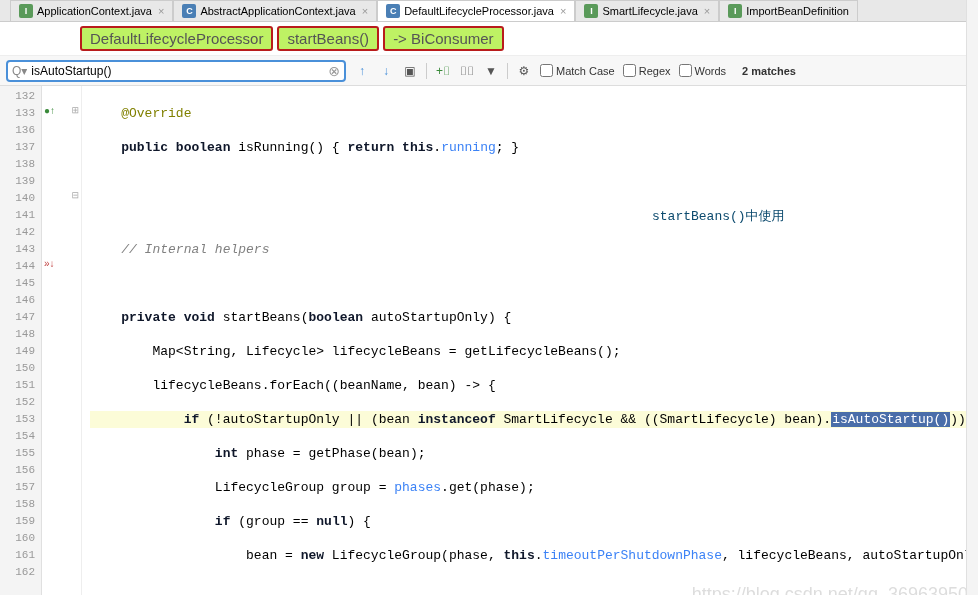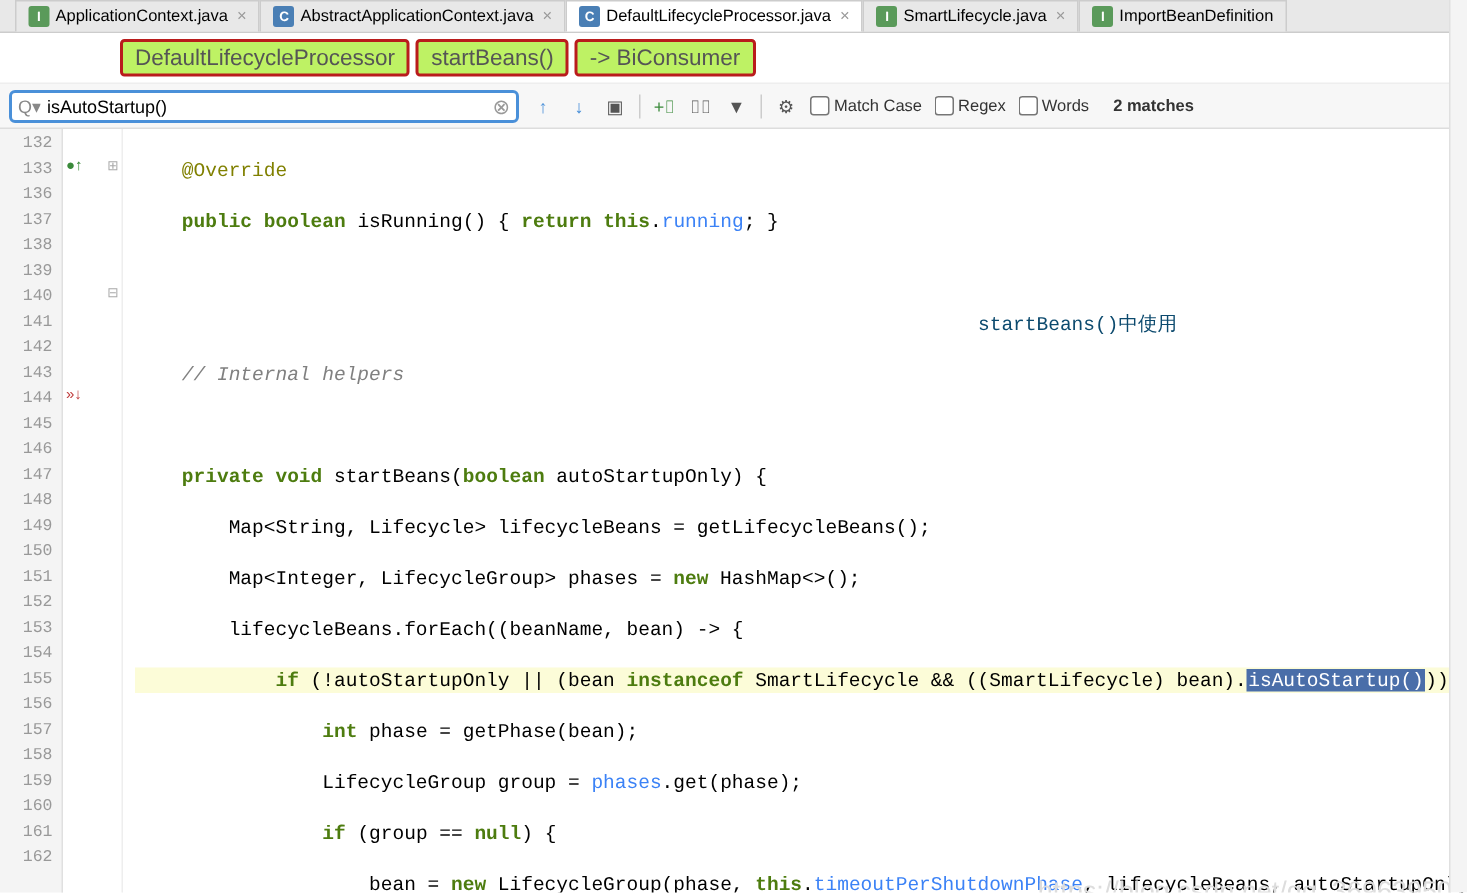--- a/index.html
+++ b/index.html
@@ -23,21 +23,21 @@
 .chk input { margin: 0; }
 .matches { font-size: 11px; color: #333; font-weight: bold; margin-left: 8px; }
 .editor { display: flex; height: calc(100% - 74px); background: #fff; }
 .gutter { width: 42px; background: #f4f4f4; text-align: right; font-family: 'Courier New', monospace; font-size: 11px; color: #999; padding-top: 2px; border-right: 1px solid #e0e0e0; }
 .gutter .ln { height: 17px; line-height: 17px; padding-right: 6px; font-family: Liberation Mono, monospace; }
 .gutter2 { width: 40px; background: #fff; border-right: 1px solid #eee; position: relative; }
 .marker { position: absolute; left: 2px; font-size: 10px; }
 .fold { position: absolute; right: 2px; color: #aaa; font-size: 9px; cursor: pointer; }
 .code { flex: 1; font-family: 'Courier New', monospace; font-size: 13px; line-height: 17px; padding-top: 2px; padding-left: 8px; white-space: pre; color: #000; position: relative; overflow: hidden; }
 .code .line { height: 17px; }
-.kw { color: #4d7c0f; font-weight: bold; }
+.kw { color: #0f172a; font-weight: bold; }
 .ann { color: #808000; }
 .cm { color: #808080; font-style: italic; }
 .fld { color: #3b82f6; }
 .highlight-line { background: #fcfcd8; }
 .sel { background: #4a6ea9; color: #fff; padding: 0 1px; }
 .annot { position: absolute; color: #0c4a6e; font-size: 13px; font-family: Liberation Mono, monospace; }
 .watermark { position: absolute; bottom: 4px; right: 10px; color: #ddd; font-size: 18px; font-family: Arial; }
 .scroll-marker { position: absolute; right: 0; top: 0; width: 12px; height: 100%; background: #f4f4f4; border-left: 1px solid #e0e0e0; }
 .icon-c { background: #4a7fb5; color: #fff; border-radius: 2px; font-size: 9px; font-weight: bold; width: 14px; height: 14px; display: inline-flex; align-items: center; justify-content: center; }
 .icon-i { background: #5a9a5a; color: #fff; border-radius: 2px; font-size: 9px; font-weight: bold; width: 14px; height: 14px; display: inline-flex; align-items: center; justify-content: center; }
@@ -150,21 +150,20 @@
   </div>
   <div class="code">
 <div class="line">    <span class="ann">@Override</span></div>
 <div class="line">    <span class="kw">public</span> <span class="kw">boolean</span><span> isRunning() { </span><span class="kw">return</span> <span class="kw">this</span><span>.</span><span class="fld">running</span><span>; }</span></div>
 <div class="line"></div>
 <div class="line"></div>
 <div class="line">    <span class="cm">// Internal helpers</span></div>
 <div class="line"></div>
 <div class="line">    <span class="kw">private</span> <span class="kw">void</span><span> startBeans(</span><span class="kw">boolean</span><span> autoStartupOnly) {</span></div>
 <div class="line">    <span>    Map&lt;String, Lifecycle&gt; lifecycleBeans = getLifecycleBeans();</span></div>
-<div class="line">    <span>    Map&lt;Integer, LifecycleGroup&gt; phases = </span><span class="kw">new</span><span> HashMap&lt;&gt;();</span></div>
 <div class="line">    <span>    lifecycleBeans.forEach((beanName, bean) -&gt; {</span></div>
 <div class="line highlight-line">    <span>        </span><span class="kw">if</span><span> (!autoStartupOnly || (bean </span><span class="kw">instanceof</span><span> SmartLifecycle &amp;&amp; ((SmartLifecycle) bean).</span><span class="sel">isAutoStartup()</span><span>)) {</span></div>
 <div class="line">    <span>            </span><span class="kw">int</span><span> phase = getPhase(bean);</span></div>
 <div class="line">    <span>            LifecycleGroup group = </span><span class="fld">phases</span><span>.get(phase);</span></div>
 <div class="line">    <span>            </span><span class="kw">if</span><span> (group == </span><span class="kw">null</span><span>) {</span></div>
 <div class="line">    <span>                bean = </span><span class="kw">new</span><span> LifecycleGroup(phase, </span><span class="kw">this</span><span>.</span><span class="fld">timeoutPerShutdownPhase</span><span>, lifecycleBeans, autoStartupOnly);</span></div>
 
 
 
 

